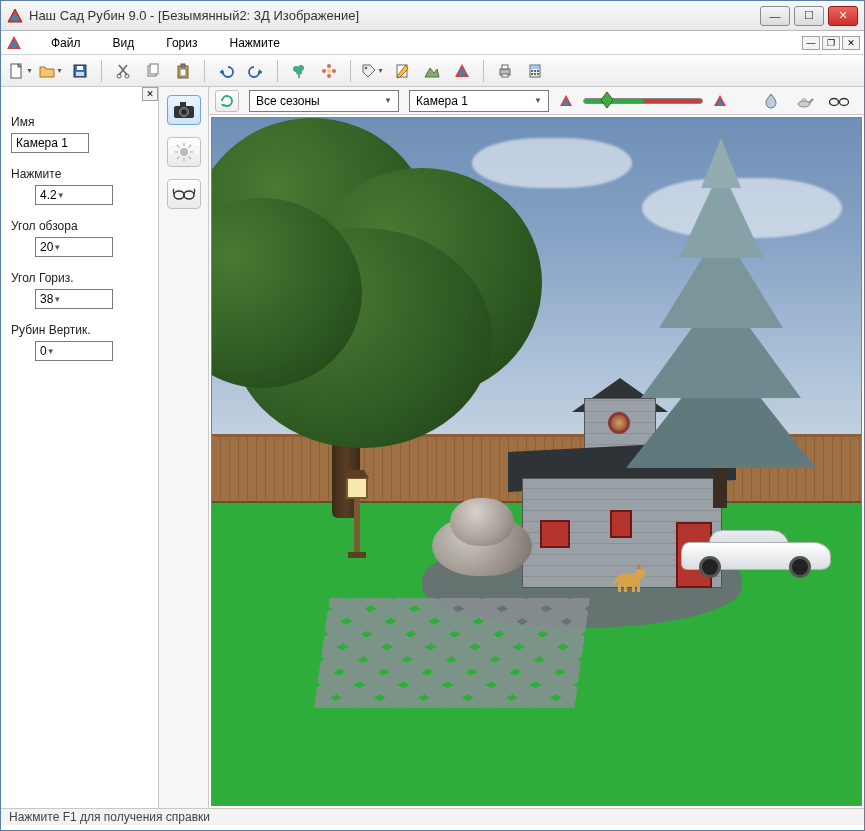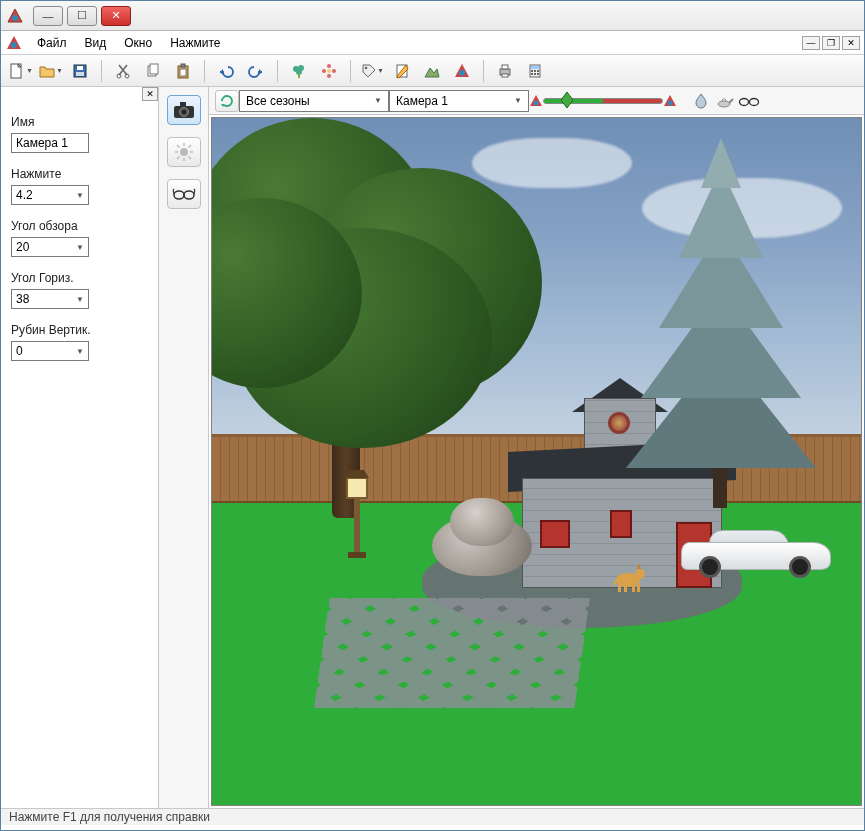--- a/index.html
+++ b/index.html
@@ -3,42 +3,42 @@
 <meta charset="utf-8">
 <style>
   * { box-sizing: border-box; margin: 0; padding: 0; }
   body { font-family: "Segoe UI", Tahoma, sans-serif; font-size: 12px; background: #fff; width: 865px; height: 831px; overflow: hidden; border: 1px solid #5a7fa0; }
   .titlebar { height: 30px; background: linear-gradient(#f7f7f7,#e9e9e9); border-bottom: 1px solid #b6b6b6; display:flex; align-items:center; padding:0 6px; }
   .titlebar .app-icon { width:16px; height:16px; margin-right:6px; display:inline-flex; align-items:center; justify-content:center; }
   .titlebar .title { flex:1; color:#333; font-size:13px; }
   .winbtns { display:flex; gap:0; }
   .winbtn { width:30px; height:20px; border:1px solid #8a8a8a; background:linear-gradient(#f4f4f4,#dcdcdc); border-radius:3px; margin-left:4px; display:flex; align-items:center; justify-content:center; font-size:11px; color:#333; cursor:default;}
   .winbtn.close { background:linear-gradient(#f06560,#cc2f2a); color:#fff; border-color:#8e1f1b;}
-  .menubar { height:24px; background:#fff; border-bottom:1px solid #d0d0d0; display:flex; align-items:center; padding:0 4px; gap:2px;}
+  .menubar { height:24px; background:#fff; border-bottom:1px solid #d0d0d0; display:flex; align-items:center; padding:0 4px; gap:16px;}
   .menubar .m-icon { width:18px; height:18px; display:inline-flex; align-items:center; justify-content:center; margin-right:4px;}
   .menuitem { padding:3px 8px; border-radius:3px; cursor:default;}
   .mdi-btns { margin-left:auto; display:flex; gap:2px;}
   .mdi-btn { width:18px; height:14px; border:1px solid #a0a0a0; background:#f3f3f3; font-size:9px; display:flex; align-items:center; justify-content:center; cursor:default;}
   .toolbar { height:32px; background:linear-gradient(#fdfdfd,#ececec); border-bottom:1px solid #c8c8c8; display:flex; align-items:center; padding:0 6px; gap:4px;}
   .tbtn { width:26px; height:26px; display:flex; align-items:center; justify-content:center; border:1px solid transparent; border-radius:3px; cursor:default;}
   .tbtn .drop { font-size:8px; margin-left:1px; color:#555;}
   .tsep { width:1px; height:22px; background:#c0c0c0; margin:0 4px;}
   .main { display:flex; height:calc(100% - 30px - 24px - 32px - 22px); }
   .sidepanel { width:158px; background:#fff; border-right:1px solid #c8c8c8; position:relative;}
   .side-close { position:absolute; top:0; right:0; width:16px; height:14px; border:1px solid #a0a0a0; background:#f3f3f3; font-size:9px; display:flex; align-items:center; justify-content:center; cursor:default;}
   .panel-body { padding:14px 10px 10px 10px; }
   .field-label { margin-top:14px; margin-bottom:4px; color:#222;}
   .text-input { width:78px; height:20px; border:1px solid #7a7a7a; padding:0 4px; font-size:12px; background:#fff;}
-  .combo { width:78px; height:20px; border:1px solid #7a7a7a; background:#fff; display:flex; align-items:center; padding:0 4px; justify-content:space-between; cursor:default;}
+  .combo { width:78px; height:20px; border:1px solid #7a7a7a; background:#fff; display:flex; align-items:center; padding:0 4px; cursor:default;margin-left:24px;}
   .combo .caret { font-size:8px; color:#555;}
   .toolcol { width:50px; border-right:1px solid #c8c8c8; background:#f6f6f6; display:flex; flex-direction:column; align-items:center; padding:8px 0; gap:12px;}
   .tool { width:34px; height:30px; border:1px solid #c0c0c0; border-radius:4px; background:linear-gradient(#fff,#e9e9e9); display:flex; align-items:center; justify-content:center; cursor:default;}
   .tool.active { border-color:#6ea6d8; background:linear-gradient(#eaf4ff,#cfe5f8);}
   .viewarea { flex:1; display:flex; flex-direction:column; background:#fff;}
-  .viewbar { height:28px; border-bottom:1px solid #c8c8c8; background:#f6f6f6; display:flex; align-items:center; padding:0 6px; }
+  .viewbar { height:28px; border-bottom:1px solid #c8c8c8; background:#f6f6f6; display:flex; align-items:center; padding:0 6px; gap:10px;}
   .vb-btn { width:24px; height:22px; border:1px solid #c0c0c0; border-radius:3px; background:linear-gradient(#fff,#ececec); display:flex; align-items:center; justify-content:center; cursor:default;}
   .vb-combo { height:22px; border:1px solid #7a7a7a; background:#fff; display:flex; align-items:center; padding:0 6px; justify-content:space-between; cursor:default;}
   .vb-combo.season { width:150px;}
   .vb-combo.cam { width:140px;}
   .vb-combo .caret { font-size:8px; color:#555; margin-left:8px;}
   .slider { flex:0 0 120px; height:22px; display:flex; align-items:center; position:relative;}
   .slider .track { flex:1; height:6px; background:linear-gradient(90deg,#2fad3a,#2fad3a 50%,#c64040 50%,#c64040); border:1px solid #888; border-radius:3px;}
   .slider .thumb { position:absolute; left:18px; top:2px;}
   .canvas { flex:1; border:1px solid #808080; margin:2px; position:relative; overflow:hidden; background:#2fad3a;}
   .sky { position:absolute; left:0; top:0; right:0; height:47%; background:linear-gradient(180deg,#6f8fb6 0%, #88a4c6 40%, #a6bdd6 70%, #c4d2e0 100%);}
@@ -74,37 +74,38 @@
 </head>
 <body>
 
 <div class="titlebar">
   <span class="app-icon">
     <svg width="16" height="16" viewBox="0 0 16 16">
         <polygon points="8,1 15,14 1,14" fill="#c44" stroke="#832" stroke-width="1"></polygon>
         <circle cx="8" cy="10" r="3" fill="#38b"></circle>
       </svg>
   </span>
+  <span class="title">Наш Сад Рубин 9.0 -  [Безымянный2: 3Д Изображение]</span>
   <div class="winbtns">
     <div class="winbtn">—</div>
     <div class="winbtn">☐</div>
     <div class="winbtn close">✕</div>
   </div>
 </div>
 
 <div class="menubar">
   <span class="m-icon">
     <svg width="16" height="16" viewBox="0 0 16 16">
         <polygon points="8,1 15,14 1,14" fill="#c44"></polygon>
         <circle cx="8" cy="10" r="3" fill="#38b"></circle>
       </svg>
   </span>
   <div class="menuitem">Файл</div>
   <div class="menuitem">Вид</div>
-  <div class="menuitem">Окно</div>
+  <div class="menuitem">Гориз</div>
   <div class="menuitem">Нажмите</div>
   <div class="mdi-btns">
     <div class="mdi-btn">—</div>
     <div class="mdi-btn">❐</div>
     <div class="mdi-btn">✕</div>
   </div>
 </div>
 
 <div class="toolbar">
   <div class="tbtn">

